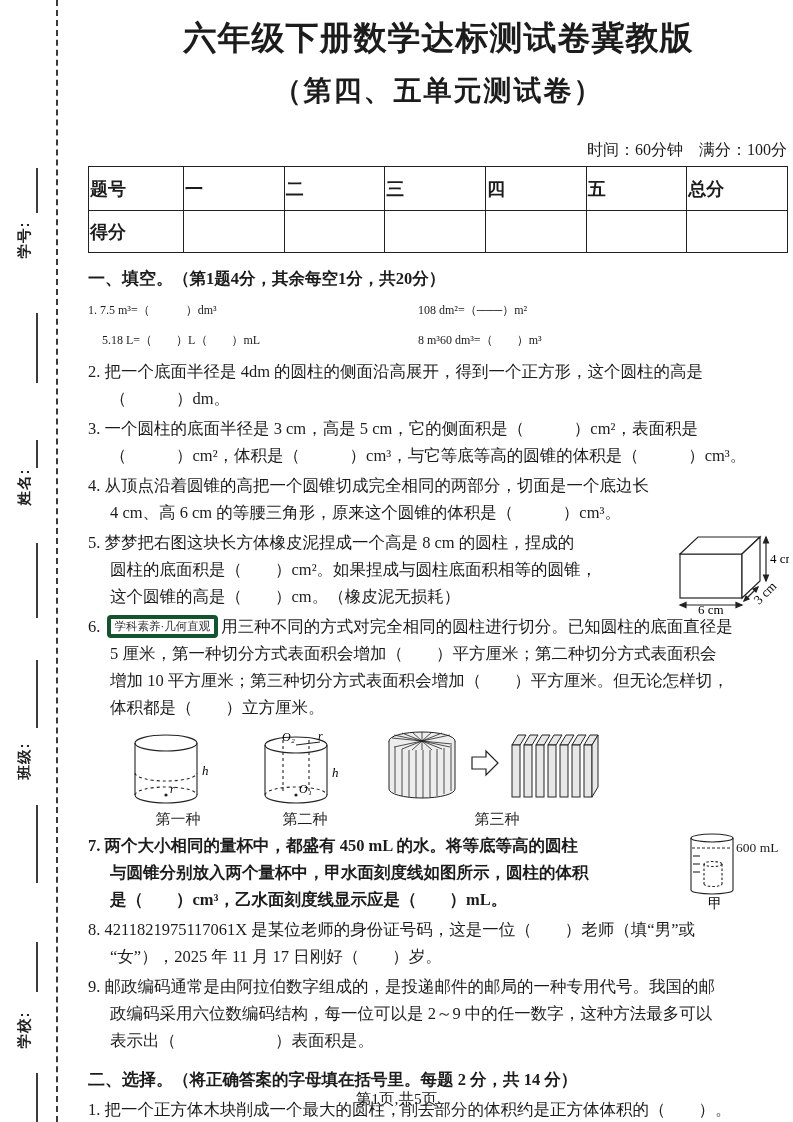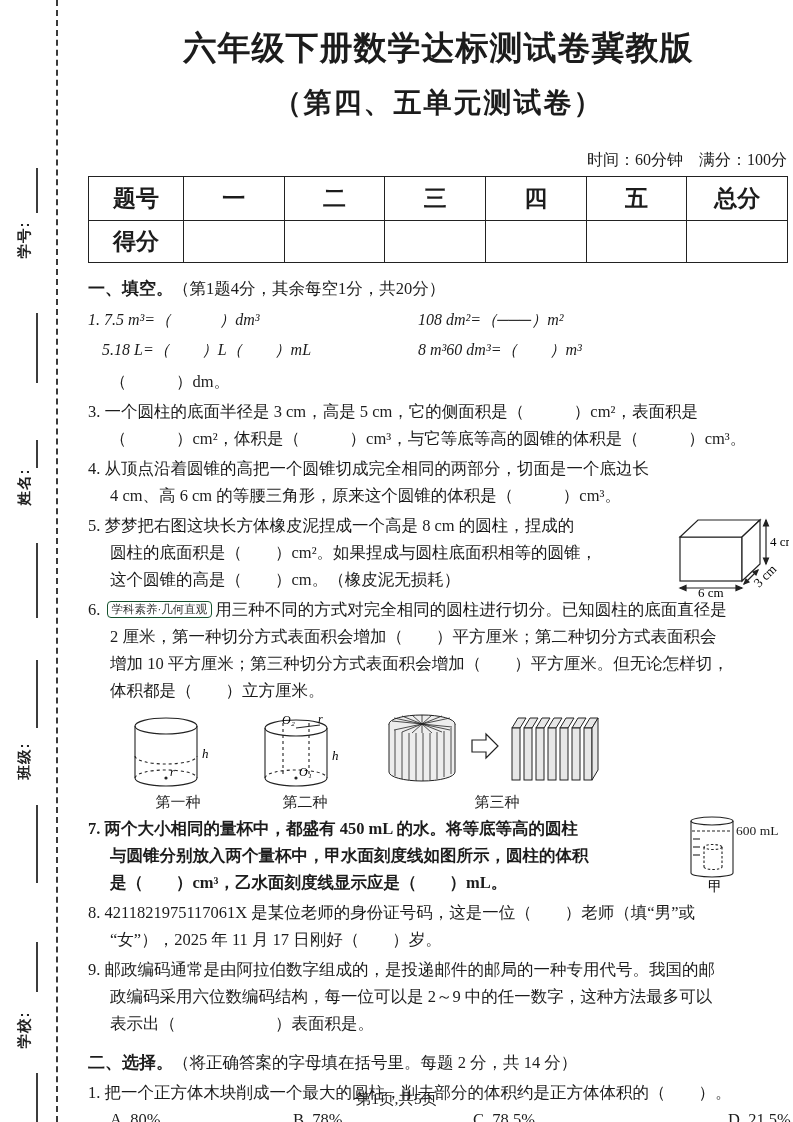--- a/index.html
+++ b/index.html
@@ -17,38 +17,38 @@
   .sb-label{
     position:absolute;left:-12px;width:74px;height:20px;
     text-align:center;font-family:"Liberation Sans","DejaVu Sans",sans-serif;
     font-size:14.5px;font-weight:600;color:#222;
     transform:rotate(-90deg);
     letter-spacing:1px;white-space:nowrap;
   }
   .sb-line{position:absolute;left:36px;width:2px;background:#3c3c3c;}
   
   .content{position:absolute;left:88px;top:0;width:701px;height:1122px;}
-  .title{margin-top:26px;text-align:center;font-size:33px;font-weight:700;letter-spacing:1px;line-height:44px;}
-  .subtitle{margin-top:14px;text-align:center;font-size:28px;font-weight:700;letter-spacing:2px;line-height:38px;}
+  .title{margin-top:16px;text-align:center;font-size:33px;font-weight:700;letter-spacing:1px;line-height:44px;}
+  .subtitle{margin-top:14px;text-align:center;font-size:28px;font-weight:700;letter-spacing:2px;line-height:38px;font-family:Liberation Mono, monospace;}
   .meta{margin-top:28px;text-align:right;font-size:16px;padding-right:2px;}
   table.score{border-collapse:collapse;width:700px;margin-top:5px;table-layout:fixed;}
-  table.score td{border:1.5px solid #222;text-align:center;font-size:23px;font-weight:700;}
+  table.score td{border:1.5px solid #222;text-align:left;font-size:18px;font-weight:700;}
   table.score tr.hdr td{height:41px;}
   table.score tr.scr td{height:39px;}
   table.score td.c0{width:92px;}
   .sec-head{margin-top:13px;font-size:16.5px;line-height:26px;}
   .sec-head b{font-size:17px;}
-  .sec-head .note{font-weight:400;}
+  .sec-head .note{font-weight:700;}
   .q{margin-top:3px;}
   .ln{font-size:16.5px;line-height:27px;white-space:nowrap;}
   .ind{padding-left:22px;}
-  .q1row{display:grid;grid-template-columns:330px auto;font-size:16px;line-height:30px;font-style:italic;}
+  .q1row{display:grid;grid-template-columns:330px auto;font-size:12px;line-height:30px;}
   .q1row .r2{padding-left:14px;}
   .badge{
-    display:inline-block;border:1px solid #14532d;border-radius:4px;
+    display:inline-block;border:4px solid #14532d;border-radius:4px;
     font-size:11.5px;line-height:15px;padding:0 4px;margin:0 3px 2px 2px;
     vertical-align:2px;font-family:"Liberation Sans","DejaVu Sans",sans-serif;color:#333;
   }
   .flexq{display:flex;}
   .flexq .txt{flex:0 0 auto;}
   .figwrap{flex:1 1 auto;position:relative;}
   
   .figrow{display:flex;align-items:flex-end;margin:6px 0 2px 40px;gap:26px;}
   .figcell{text-align:center;}
   .figcap{font-size:15px;margin-top:1px;}
@@ -112,20 +112,21 @@
         <span>1. 7.5 m³=（　　　）dm³</span>
         <span>108 dm²=（───）m²</span>
       </div>
       <div class="q1row">
         <span class="r2">5.18 L=（　　）L（　　）mL</span>
         <span>8 m³60 dm³=（　　）m³</span>
       </div>
     </div>
 
     <div class="q">
+      <div class="ln">2. 把一个底面半径是 4dm 的圆柱的侧面沿高展开，得到一个正方形，这个圆柱的高是</div>
       <div class="ln ind">（　　　）dm。</div>
     </div>
 
     <div class="q">
       <div class="ln">3. 一个圆柱的底面半径是 3 cm，高是 5 cm，它的侧面积是（　　　）cm²，表面积是</div>
       <div class="ln ind">（　　　）cm²，体积是（　　　）cm³，与它等底等高的圆锥的体积是（　　　）cm³。</div>
     </div>
 
     <div class="q">
       <div class="ln">4. 从顶点沿着圆锥的高把一个圆锥切成完全相同的两部分，切面是一个底边长</div>
@@ -153,21 +154,21 @@
           </g>
           <text x="94" y="32" font-size="13">4 cm</text>
           <text x="22" y="83" font-size="13">6 cm</text>
           <text x="83" y="74" font-size="13" transform="rotate(-45 83 74)">3 cm</text>
         </svg>
       </div>
     </div>
 
     <div class="q">
       <div class="ln">6.&nbsp;<span class="badge">学科素养·几何直观</span><span>用三种不同的方式对完全相同的圆柱进行切分。已知圆柱的底面直径是</span></div>
-      <div class="ln ind">2 厘米，第一种切分方式表面积会增加（　　）平方厘米；第二种切分方式表面积会</div>
+      <div class="ln ind">5 厘米，第一种切分方式表面积会增加（　　）平方厘米；第二种切分方式表面积会</div>
       <div class="ln ind">增加 10 平方厘米；第三种切分方式表面积会增加（　　）平方厘米。但无论怎样切，</div>
       <div class="ln ind">体积都是（　　）立方厘米。</div>
     </div>
 
     <div class="figrow">
       <div class="figcell">
         <svg width="100" height="72" viewBox="0 0 100 72">
           <g fill="none" stroke="#222" stroke-width="1.1">
             <ellipse cx="38" cy="10" rx="31" ry="8" fill="#fff"></ellipse>
             <line x1="7" y1="10" x2="7" y2="62"></line>

